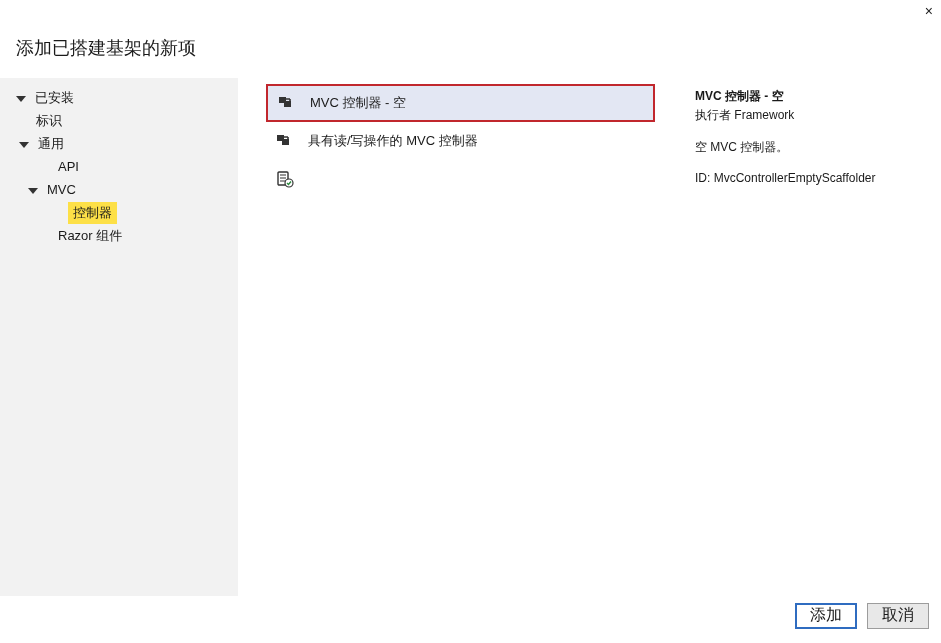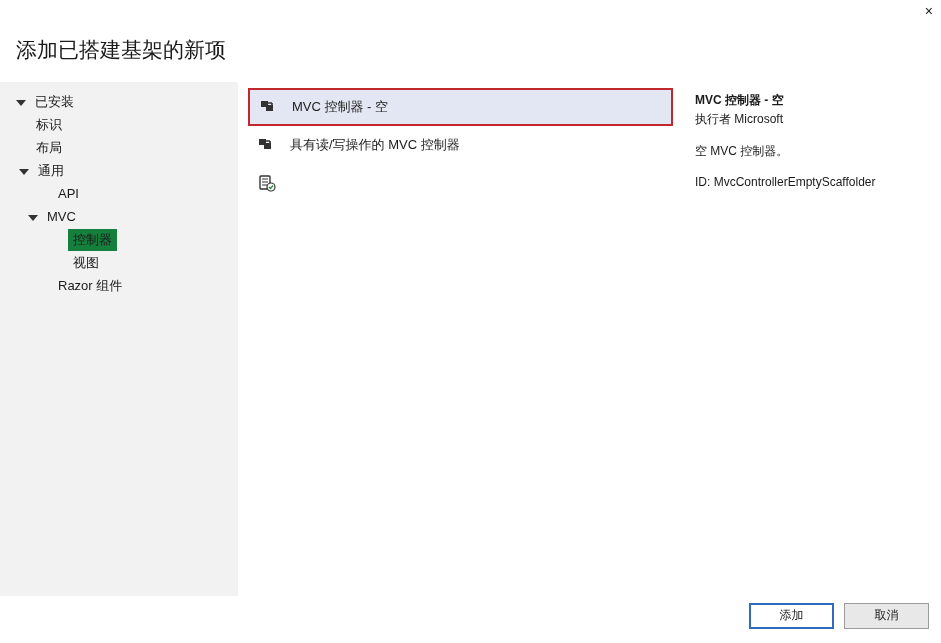--- a/index.html
+++ b/index.html
@@ -1,40 +1,40 @@
 <!DOCTYPE html>
 <html><head>
 <meta charset="utf-8">
 <style>
   * { box-sizing: border-box; margin: 0; padding: 0; }
   html, body { width: 941px; height: 643px; font-family: "Microsoft YaHei", "Segoe UI", sans-serif; background: #fff; color: #1a1a1a; overflow: hidden; }
   .root { display: flex; flex-direction: column; height: 100%; }
   .close-row { height: 22px; display: flex; justify-content: flex-end; align-items: center; padding-right: 8px; }
   .close-x { font-size: 14px; line-height: 1; cursor: default; user-select: none; }
-  .title { font-size: 21px; font-weight: 400; padding: 14px 16px 18px 16px; }
-  .body { flex: 1; display: flex; min-height: 0; }
+  .title { font-size: 18px; font-weight: 400; padding: 14px 16px 18px 16px; }
+  .body { flex: 1; display: flex; min-height: 0; gap: 18px; }
   .sidebar { width: 238px; background: #f2f2f2; padding: 8px 0; font-size: 13px; }
   .tree-row { display: flex; align-items: center; height: 23px; cursor: default; }
   .tri { display: inline-block; width: 0; height: 0; margin-right: 4px; }
   .tri-open { border-left: 5px solid transparent; border-right: 5px solid transparent; border-top: 6px solid #333; transform: translateY(1px); }
   .ind0 { padding-left: 16px; }
   .ind1 { padding-left: 31px; }
   .ind2 { padding-left: 53px; }
   .ind3 { padding-left: 68px; }
   .tree-label { padding: 2px 5px; }
-  .tree-selected { background: #15803d; }
+  .tree-selected { background: #fde047; }
   .center { flex: 1; padding: 6px 8px 0 10px; }
   .opt-row { display: flex; align-items: center; height: 38px; padding: 0 8px; font-size: 13px; cursor: default; }
   .opt-row .icon { width: 20px; height: 20px; margin-right: 14px; display: inline-flex; align-items: center; justify-content: center; }
   .opt-selected { background: #e3e7f3; border: 2px solid #c1272d; height: 38px; }
   .details { width: 260px; padding: 10px 14px 0 14px; font-size: 12px; line-height: 1.45; }
   .details .d-title { font-weight: 700; margin-bottom: 2px; }
   .details .spacer { height: 14px; }
   .footer { height: 47px; display: flex; align-items: center; justify-content: flex-end; gap: 10px; padding: 0 12px 8px 0; }
-  .btn { width: 85px; height: 26px; font-size: 12px; border: 1px solid #9c9c9c; background: #e8e8e8; display: inline-flex; align-items: center; justify-content: center; cursor: default; }
+  .btn { width: 62px; height: 26px; font-size: 16px; border: 1px solid #9c9c9c; background: #e8e8e8; display: inline-flex; align-items: center; justify-content: center; cursor: default; }
   .btn-primary { background: #fff; border: 2px solid #2f6cc0; }
   svg { display: block; }
 </style>
 </head>
 <body>
 
 <div class="root">
   <div class="close-row">
     <span class="close-x">×</span>
   </div>
@@ -44,39 +44,33 @@
   <div class="body">
 
     <div class="sidebar">
       <div class="tree-row ind0">
         <span class="tri tri-open"></span>
         <span class="tree-label">已安装</span>
       </div>
       <div class="tree-row ind1">
         <span class="tree-label">标识</span>
       </div>
-      <div class="tree-row ind1">
-        <span class="tree-label">布局</span>
-      </div>
       <div class="tree-row" style="padding-left:19px">
         <span class="tri tri-open"></span>
         <span class="tree-label">通用</span>
       </div>
       <div class="tree-row ind2">
         <span class="tree-label">API</span>
       </div>
       <div class="tree-row" style="padding-left:28px">
         <span class="tri tri-open"></span>
         <span class="tree-label">MVC</span>
       </div>
       <div class="tree-row ind3">
         <span class="tree-label tree-selected">控制器</span>
-      </div>
-      <div class="tree-row ind3">
-        <span class="tree-label">视图</span>
       </div>
       <div class="tree-row ind2">
         <span class="tree-label">Razor 组件</span>
       </div>
     </div>
 
     <div class="center">
       <div class="opt-row opt-selected">
         <span class="icon">
           <svg width="20" height="20" viewBox="0 0 20 20">
@@ -104,21 +98,21 @@
               <path d="M6 6 H12 M6 9 H12 M6 12 H12" stroke="#333" stroke-width="1.2"></path>
               <circle cx="15" cy="14" r="4" fill="#fff" stroke="#333" stroke-width="1.2"></circle>
               <path d="M13 14 L14.5 15.5 L17 12.5" fill="none" stroke="#2b8a3e" stroke-width="1.4"></path>
             </svg>
         </span>
       </div>
     </div>
 
     <div class="details">
       <div class="d-title">MVC 控制器 - 空</div>
-      <div>执行者 Microsoft</div>
+      <div>执行者 Framework</div>
       <div class="spacer"></div>
       <div>空 MVC 控制器。</div>
       <div class="spacer"></div>
       <div>ID: MvcControllerEmptyScaffolder</div>
     </div>
   </div>
 
   <div class="footer">
     <div class="btn btn-primary">添加</div>
     <div class="btn">取消</div>

